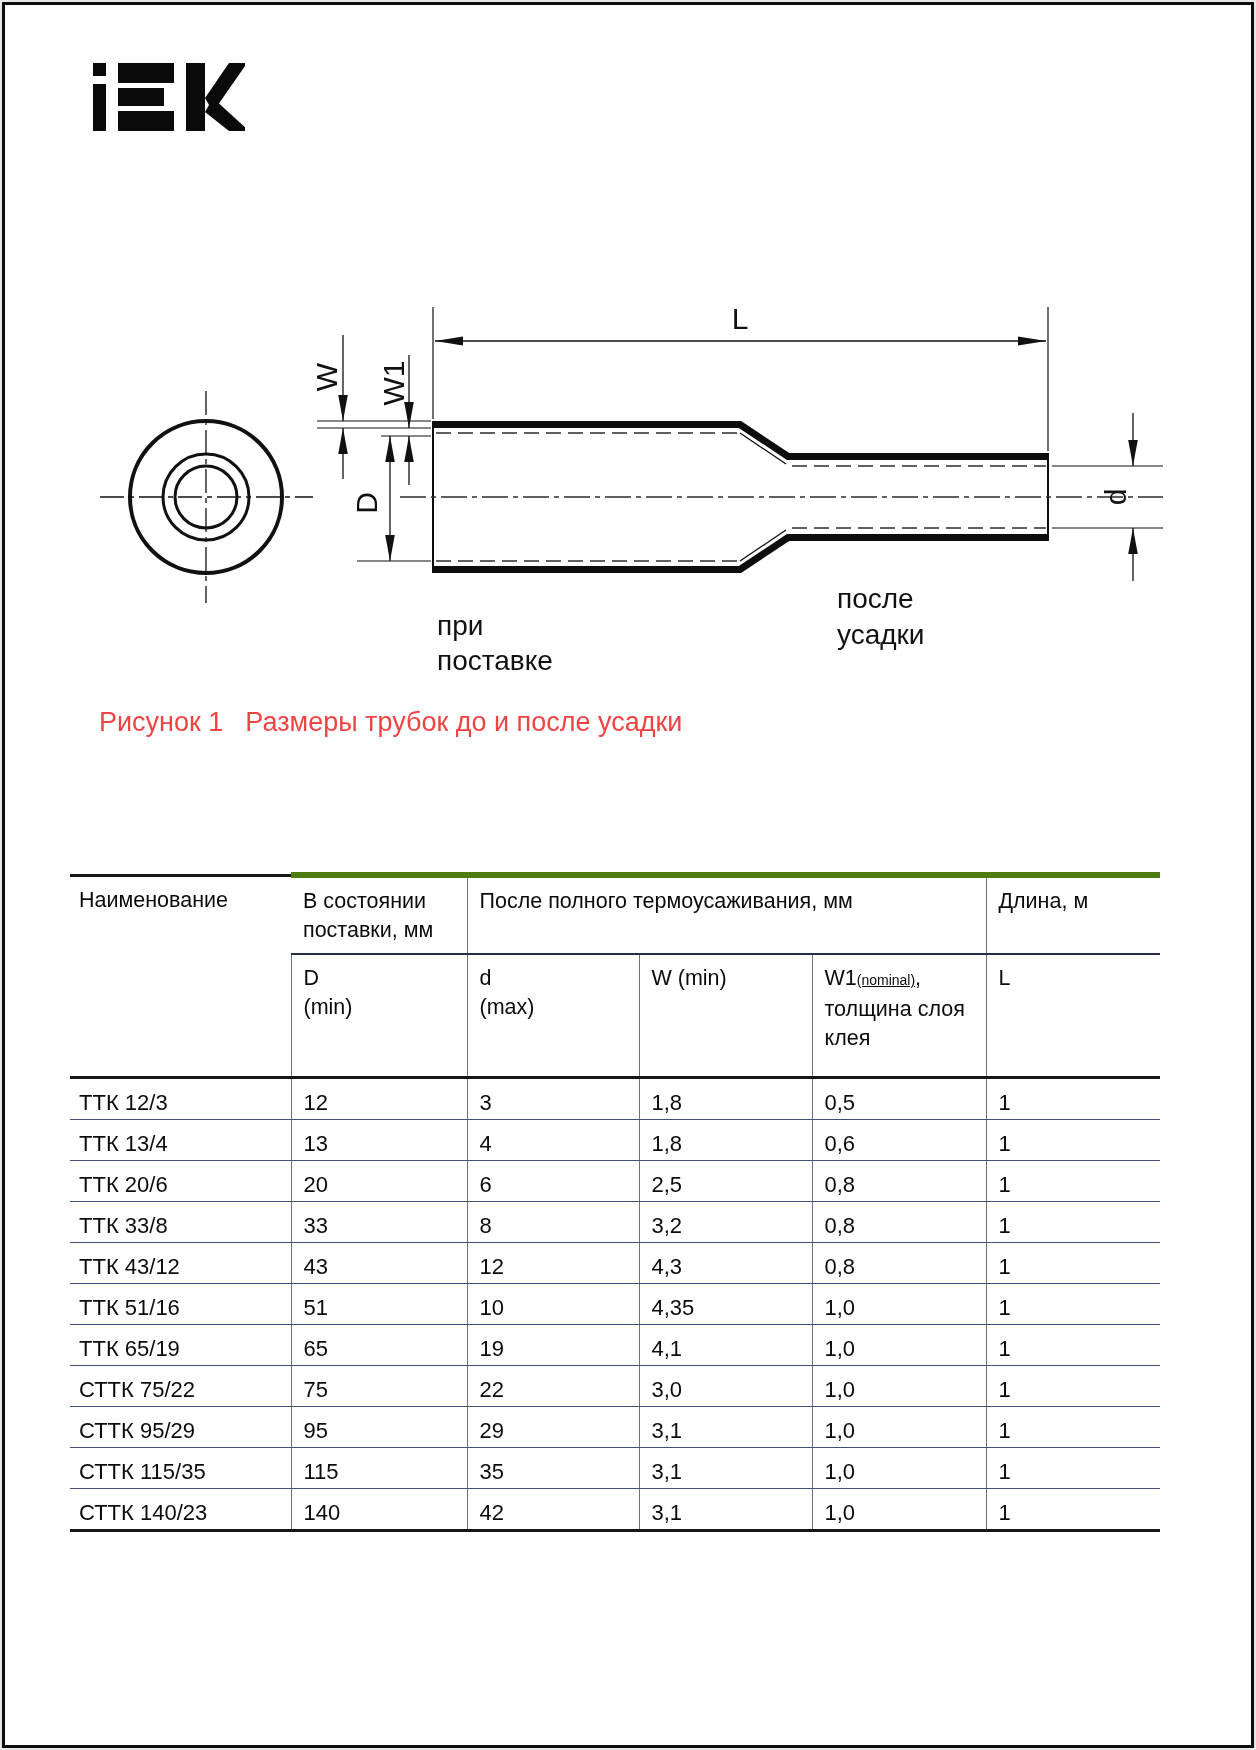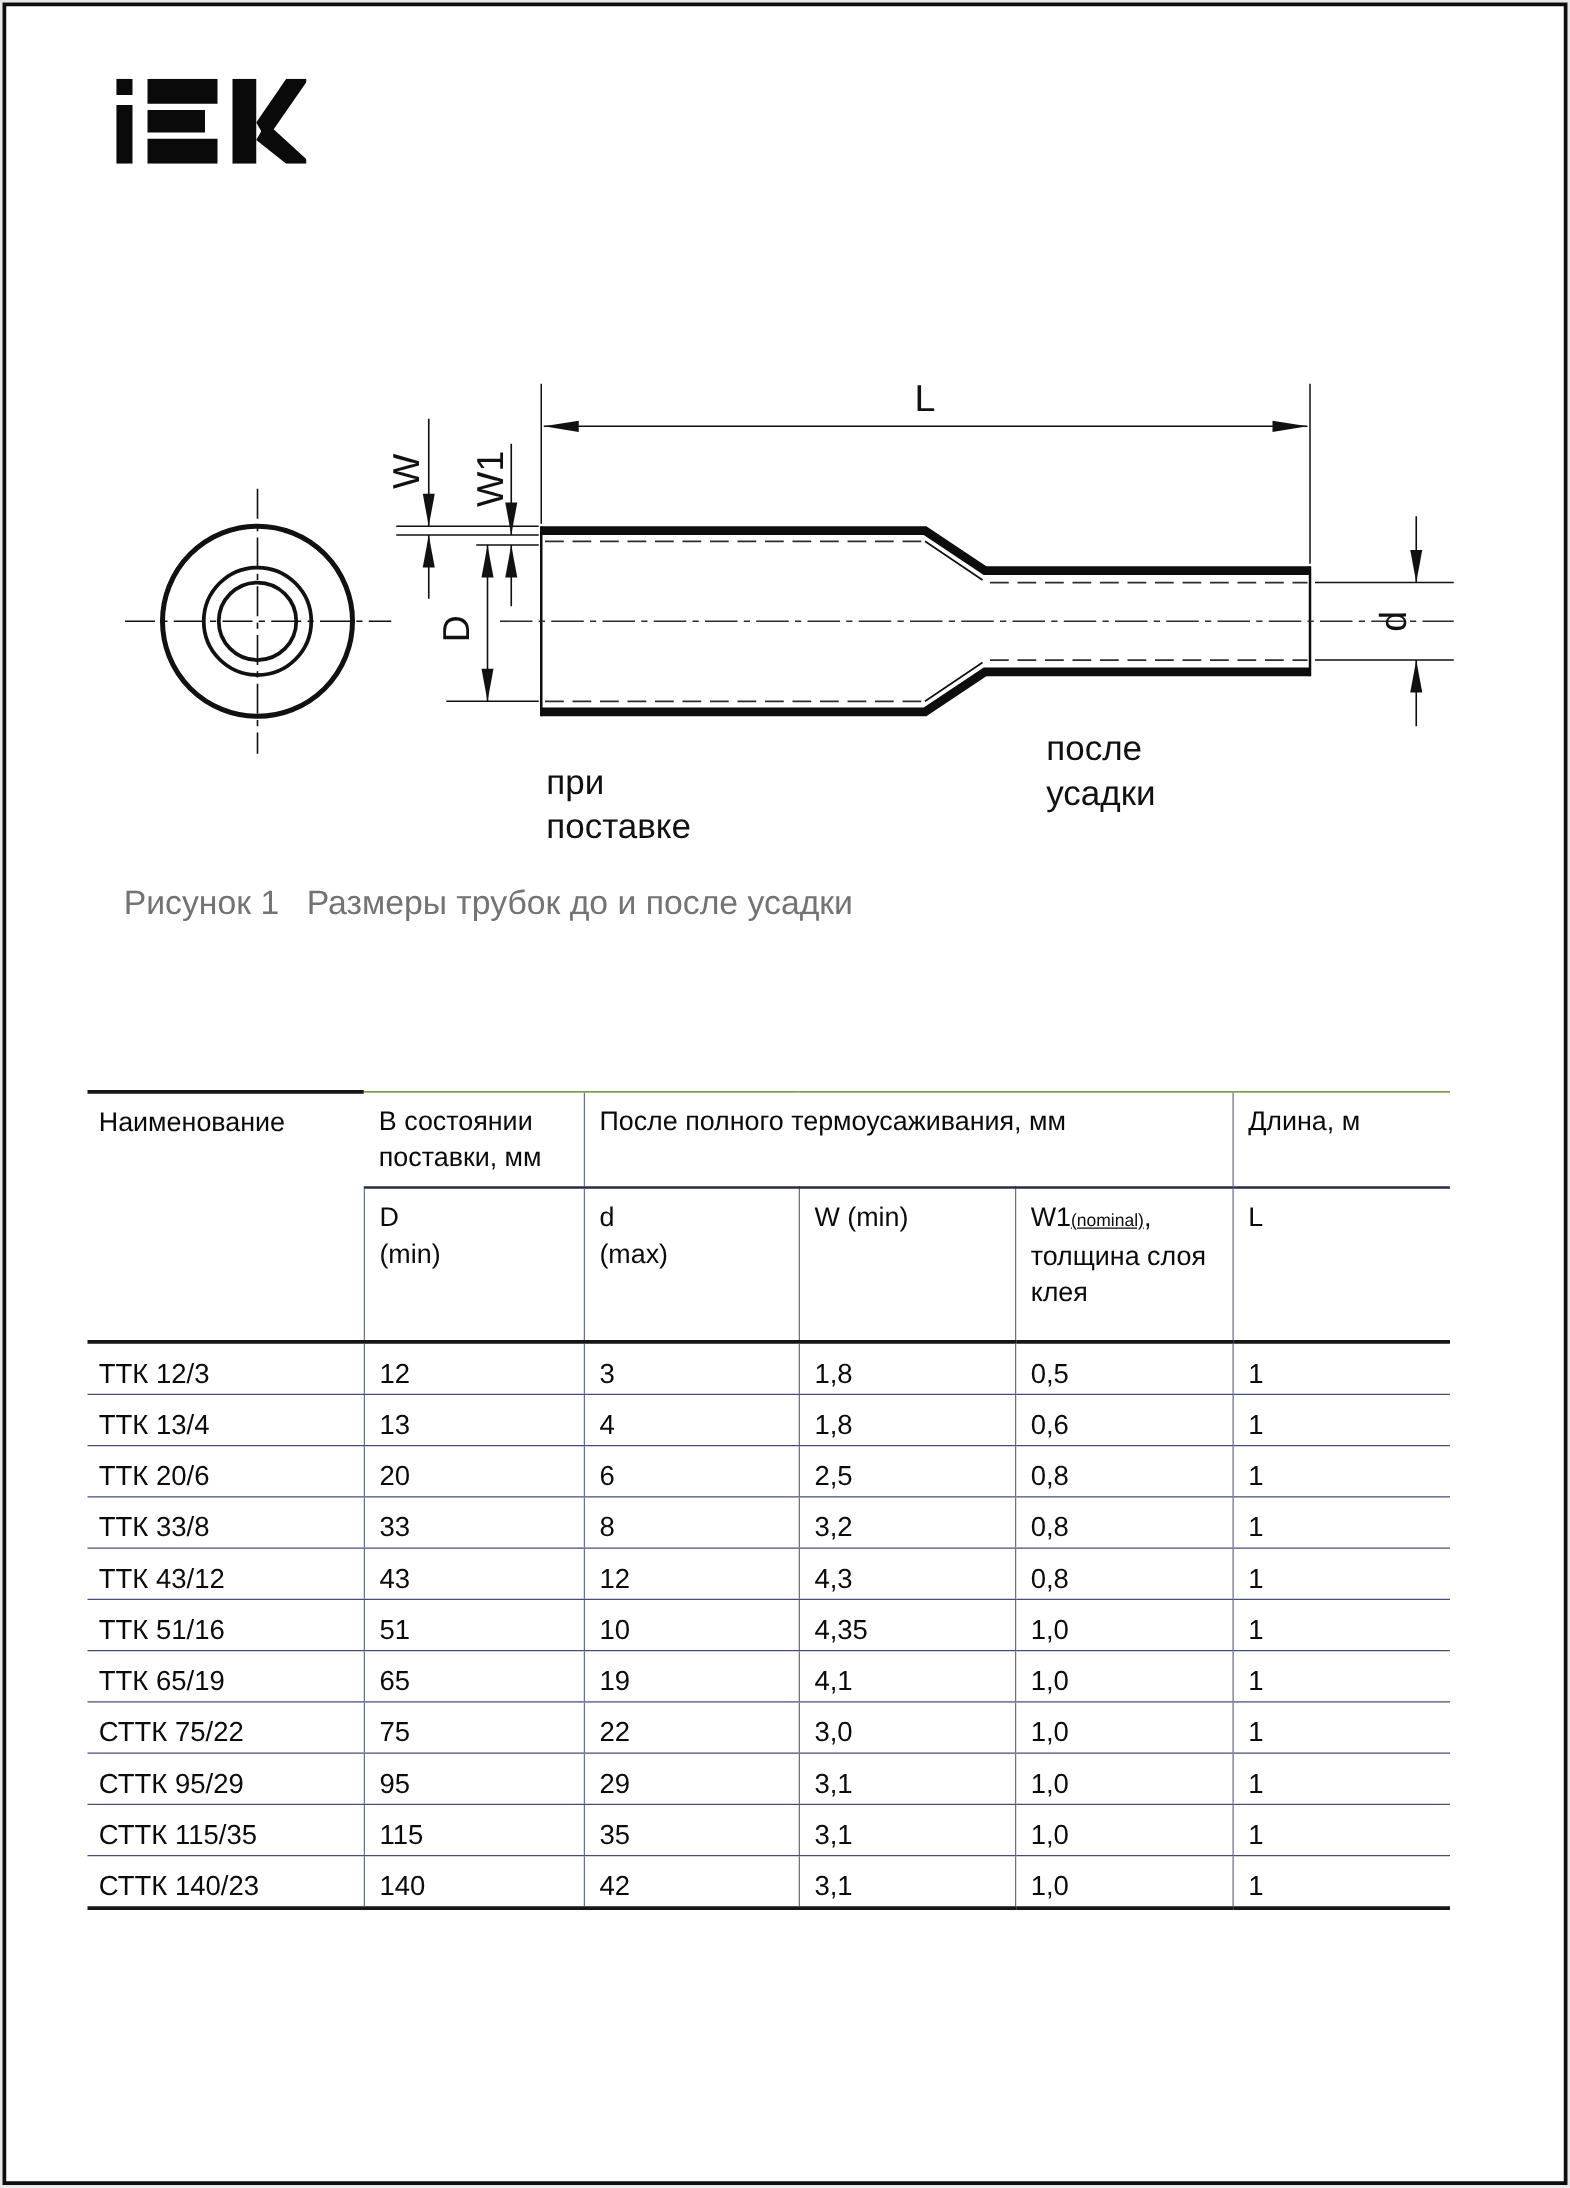--- a/index.html
+++ b/index.html
@@ -11,29 +11,29 @@
     position:absolute;inset:2px;background:#ffffff;border:3px solid #0d0d0d;
   }
   
   .logo{position:absolute;left:88px;top:58px;width:152px;height:68px;}
   
   .figure-svg{position:absolute;left:0;top:0;width:1256px;height:780px;}
   .figure-svg text{font-family:"Liberation Sans", sans-serif;fill:#111;}
   .dimtxt{font-size:30px;}
   .lbltxt{font-size:28px;}
   
-  .caption{position:absolute;left:94px;top:701px;font-size:27px;line-height:32px;color:#737373;}
+  .caption{position:absolute;left:94px;top:701px;font-size:27px;line-height:32px;color:#ef4444;}
   .caption .cap-label{margin-right:22px;}
   
   .tblwrap{position:absolute;left:65px;top:867px;width:1090px;}
   table{border-collapse:collapse;table-layout:fixed;width:1090px;}
   th,td{font-weight:normal;text-align:left;vertical-align:top;
         padding:9px 6px 0 12px;font-size:21.5px;line-height:29px;color:#0b0b0b;}
   th.name-h, td.name{padding-left:9px;}
-  .h1 th{height:66px;border-top:1px solid #4d7c0f;}
+  .h1 th{height:66px;border-top:6px solid #4d7c0f;}
   .h1 th:not(.name-h){border-bottom:2px solid #272c49;}
   th.name-h{border-top:3px solid #161616;border-bottom:3px solid #161616;}
   .h2 th{height:112px;border-bottom:3px solid #161616;}
   tbody td{height:31px;border-bottom:1.5px solid #454e78;font-size:22px;}
   tbody tr:last-child td{border-bottom:3px solid #161616;}
   .vl{border-left:1.4px solid #6a7090;}
   .pre{white-space:pre-line;}
   .sm{font-size:14px;text-decoration:underline;}
 </style>
 </head>

